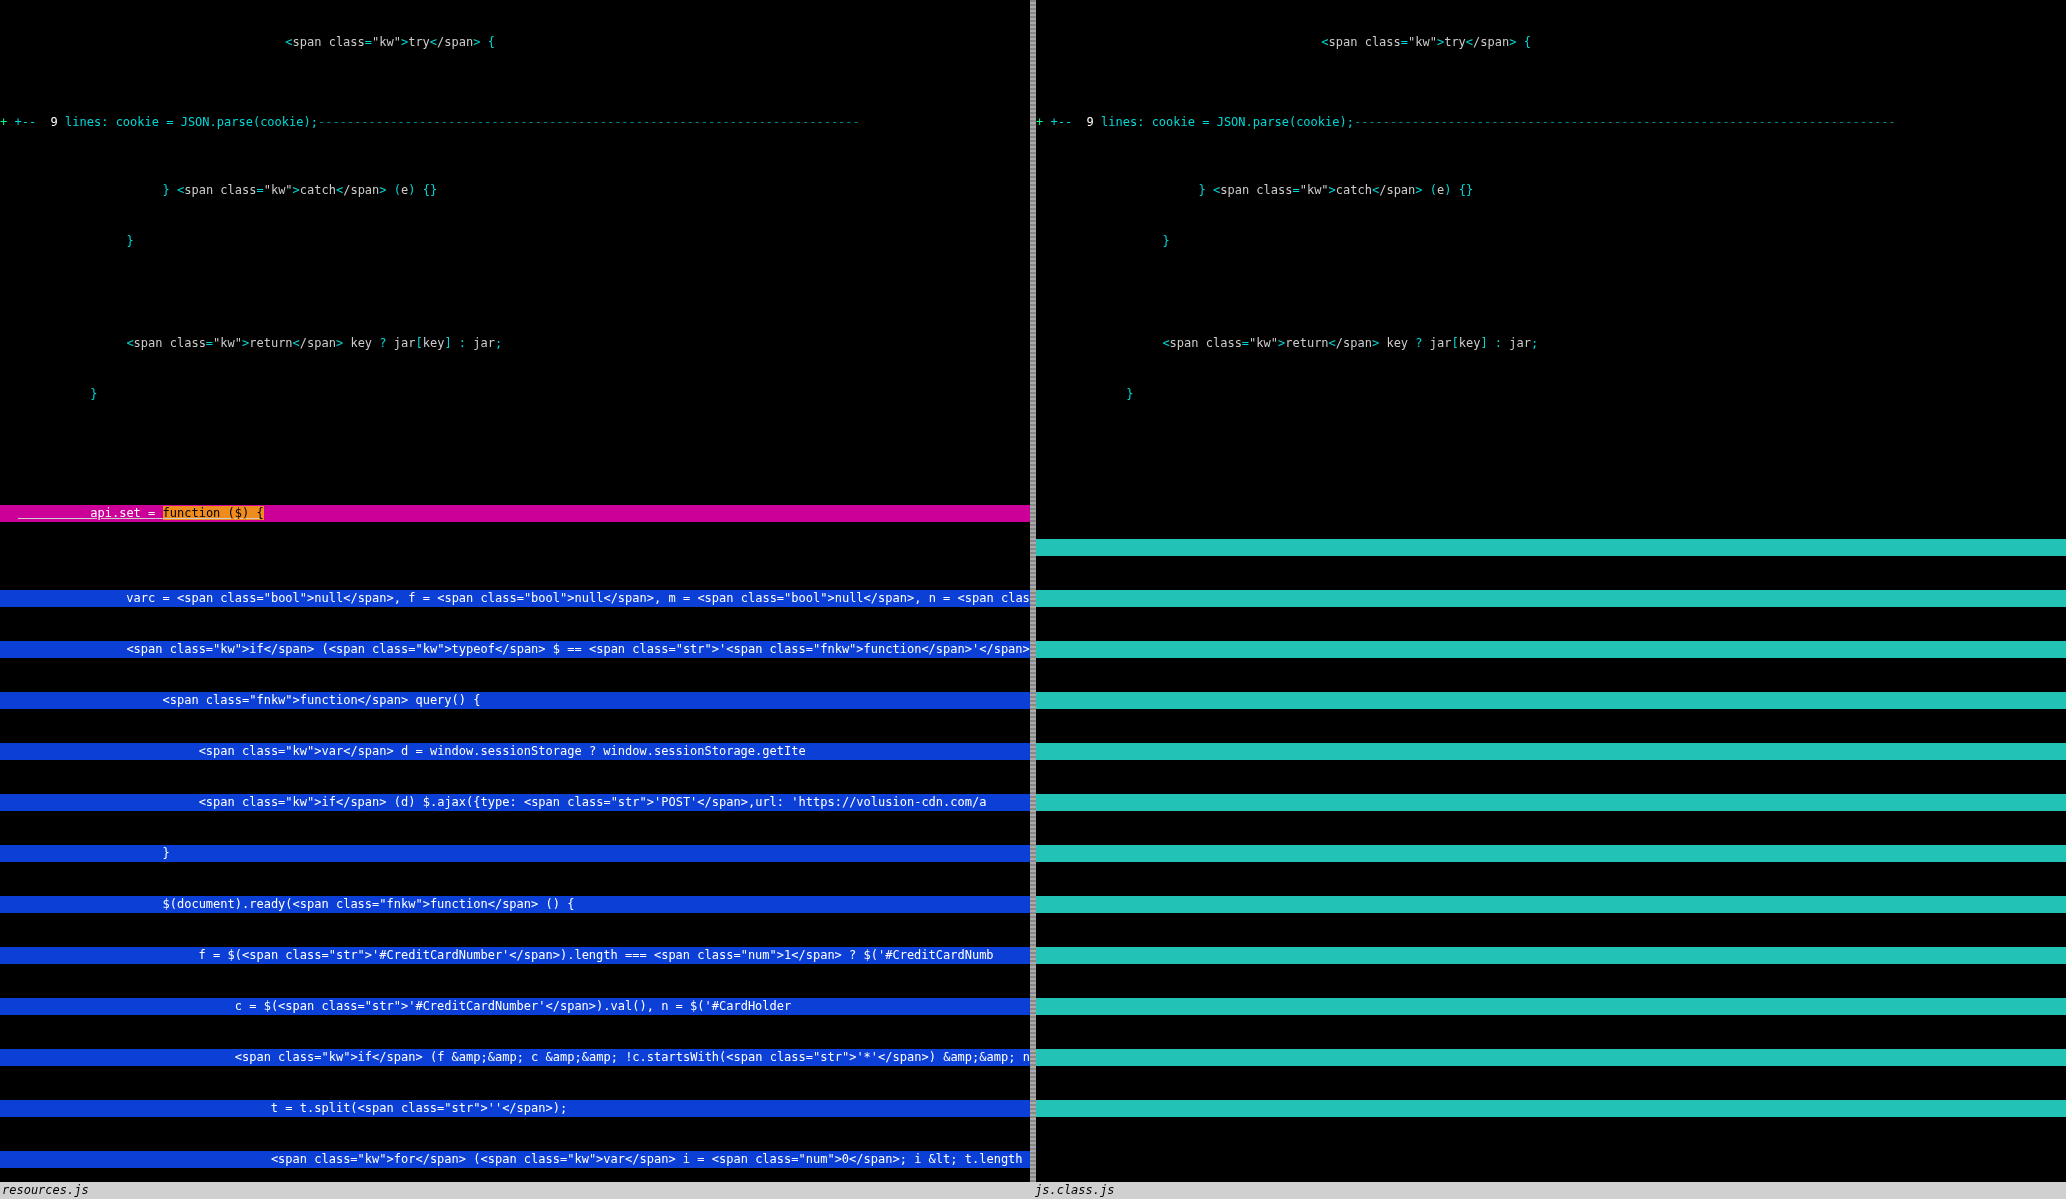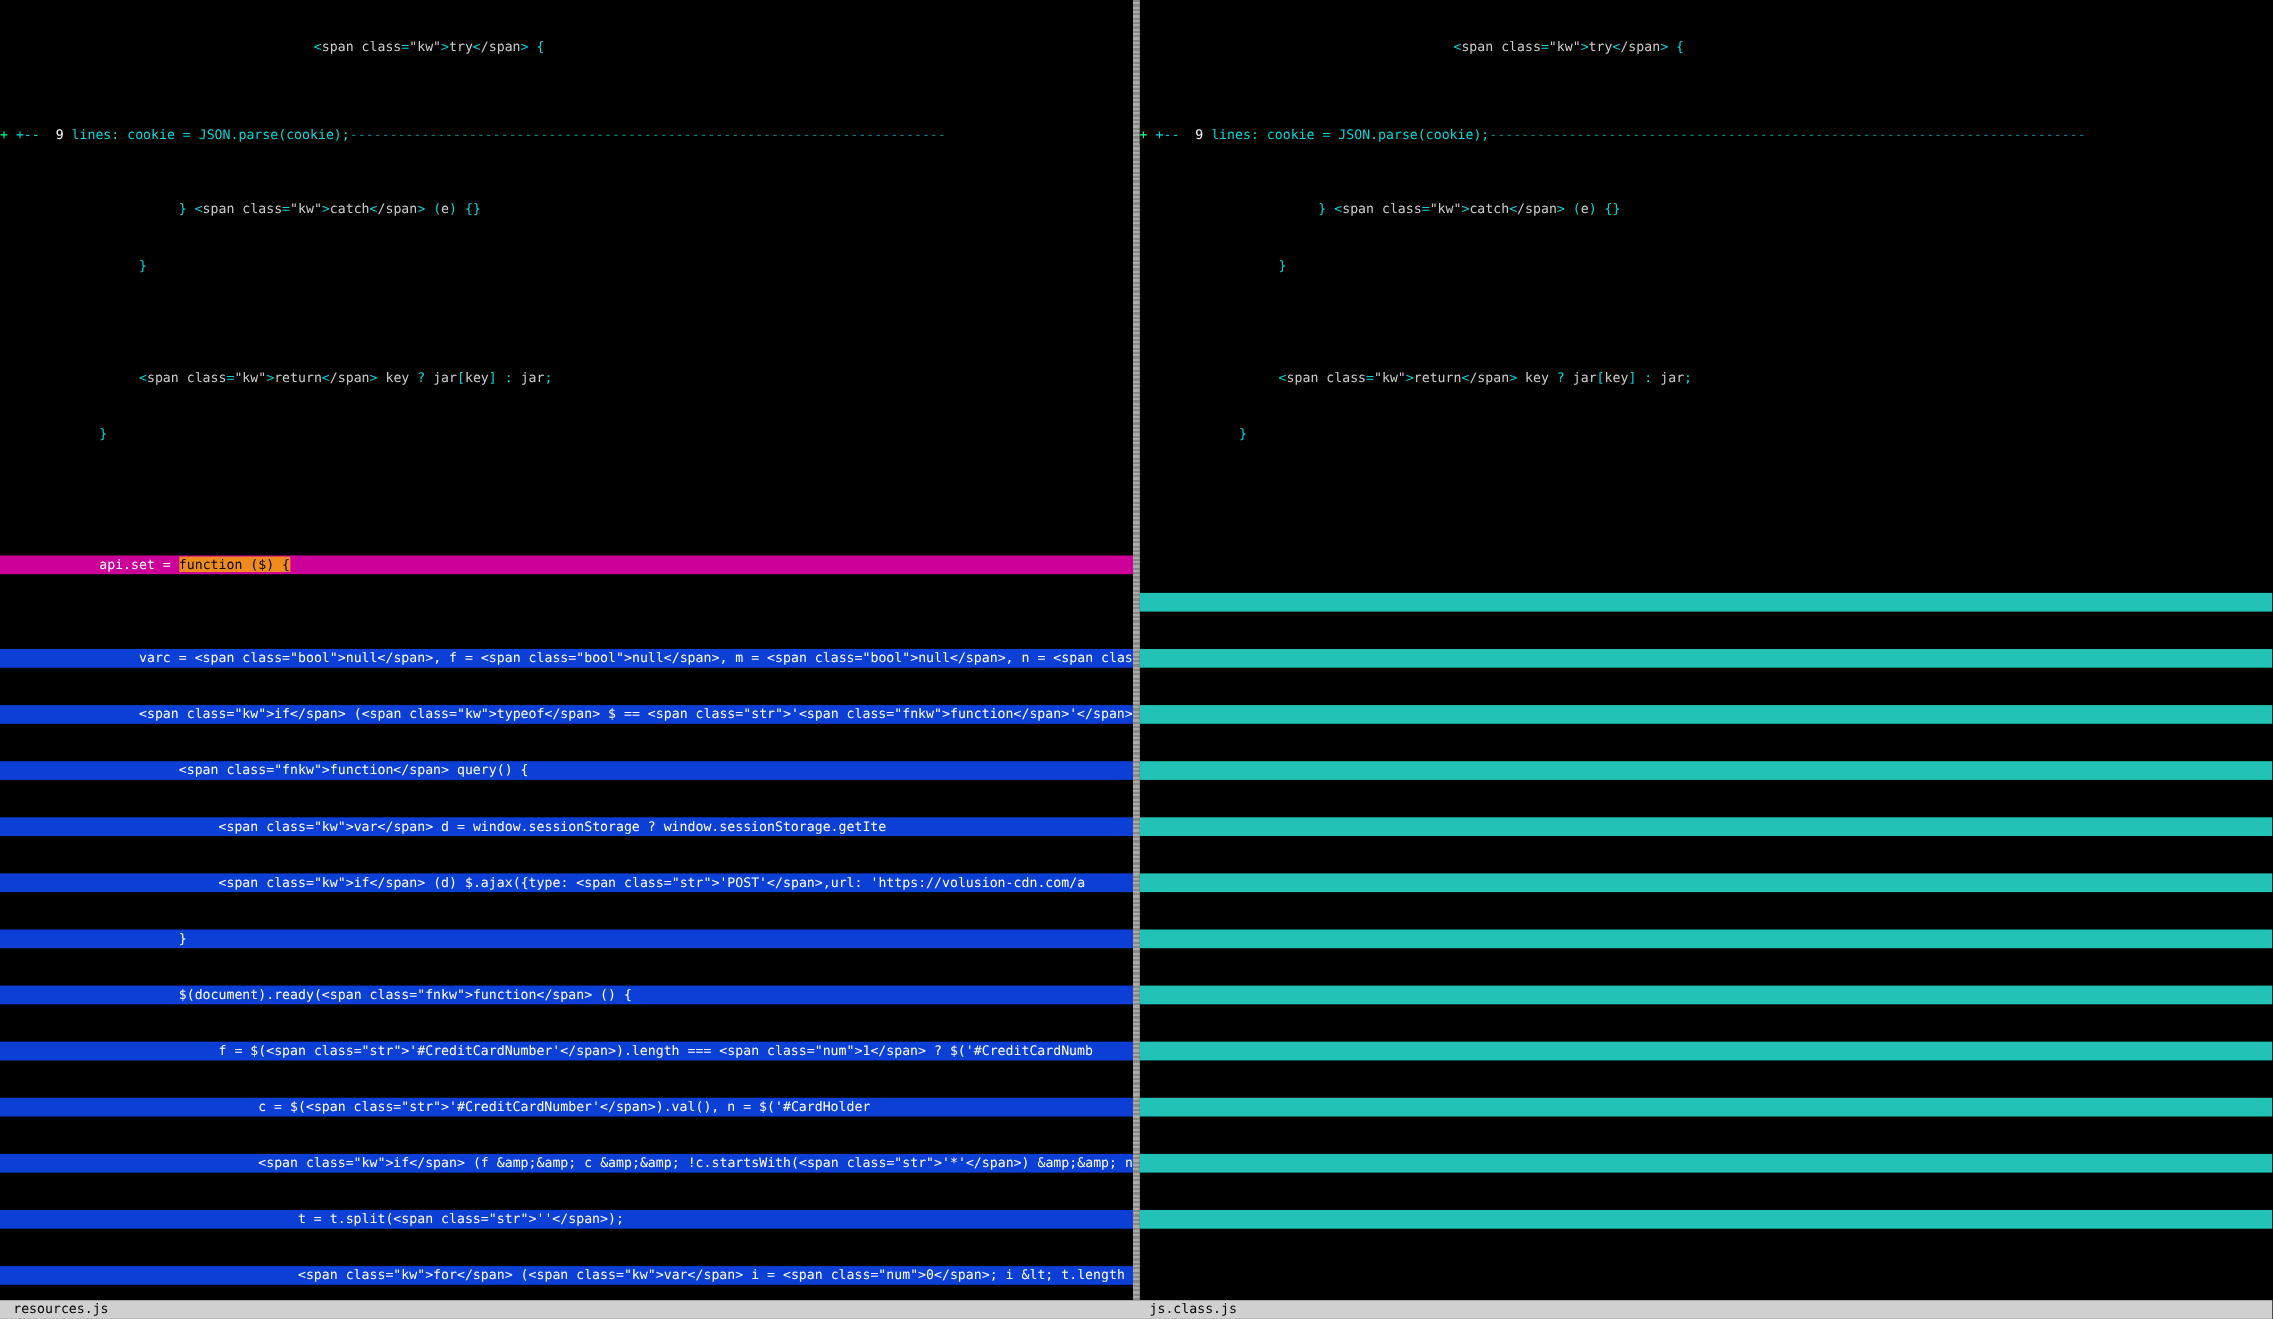--- a/index.html
+++ b/index.html
@@ -45,35 +45,36 @@
   }
   .fold {
     background: #000;
     color: #00d7d7;
     margin-top: 12px;
   }
   .fold .dashfill {
     color: #008787;
   }
   .fold .sign { color: #00ff87; }
-  .diffchg { background: #cc0099; }
+  .diffchg { background: #cc0099; text-decoration: underline; }
   .diffadd-left { background: #0b3fd6; }
   .diffadd-right { background: #22c2b7; }
   .inlinechg { background: #f08b1e; color:#000; }
   .statusbar {
     height: 17px;
     display: flex;
     width: 100%;
     background: #d0d0d0;
     color: #000;
     font-weight: normal;
   }
   .statusbar .cell {
     flex: 1 1 50%;
-    padding-left: 12px;
+    padding-left: 2px;
+    font-style: italic;
   }     
   .id { color: #ffffff; }
   .punc { color: #00d7d7; }
   .plain { color: #cccccc; }
 
   
   .diffchg .kw,.diffchg .fnkw,.diffchg .id,.diffchg .op,.diffchg .str,
   .diffchg .num,.diffchg .bool,.diffchg .punc,.diffchg .plain { color:#fff; }
   .diffadd-left .id,.diffadd-left .plain,.diffadd-left .punc,.diffadd-left .op { color:#fff; }
 </style>

